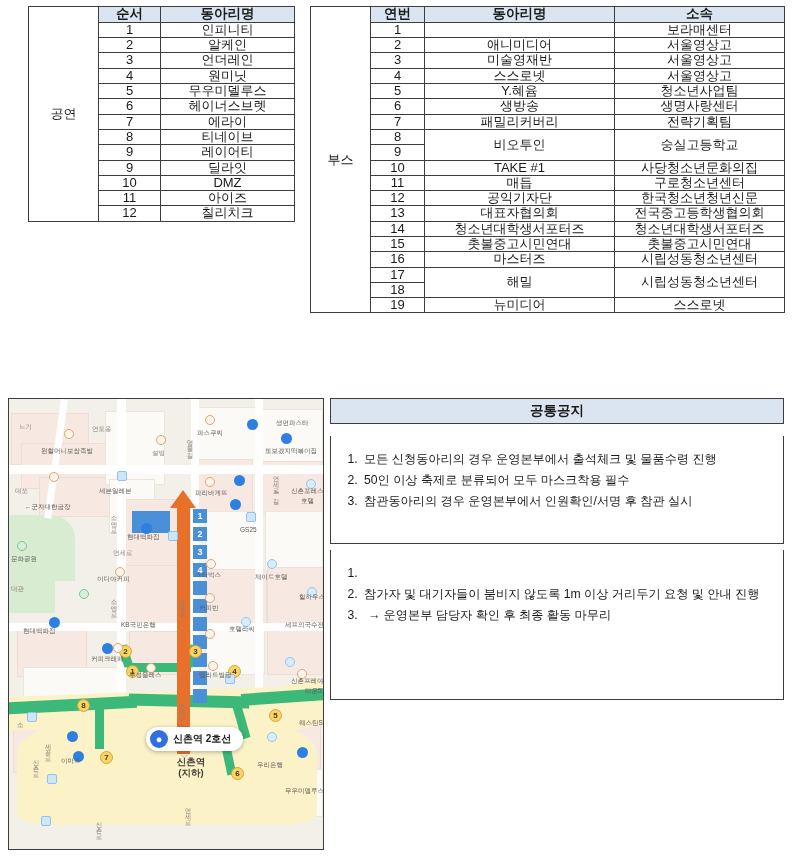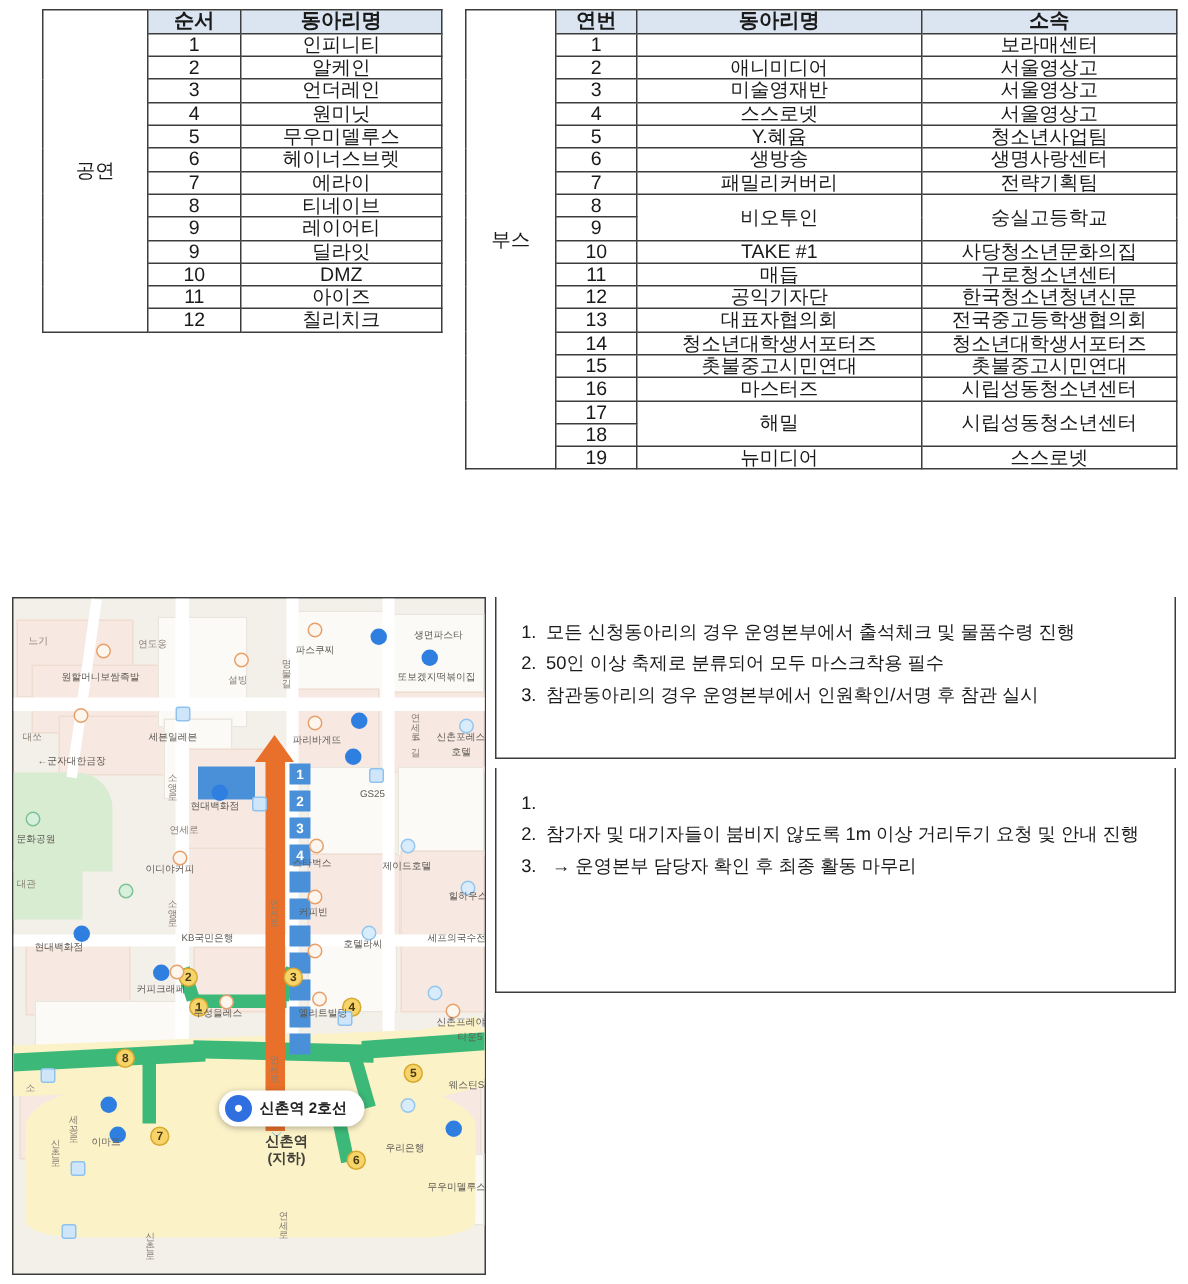--- a/index.html
+++ b/index.html
@@ -268,21 +268,21 @@
     font-size: 13.5px;
     padding: 3px 0;
   }
   .notice-body {
     border: 1px solid #3d3d3d;
     border-top: none;
     padding: 14px 10px 14px 10px;
     font-size: 12.2px;
     line-height: 1.62;
   }
-  .nb-1 { height: 108px; }
+  .nb-1 { height: 108px; margin-top: 12px; }
   .nb-2 { height: 124px; }
   .nb-3 { height: 150px; }
   .notice-body ol {
     margin: 0; padding: 0 0 0 20px;
     list-style: decimal;
   }
   .notice-body ol li { margin: 0 0 1px 0; padding-left: 3px; }
   .notice-body .sub {
     display: block;
     padding-left: 4px;
@@ -656,20 +656,21 @@
           <div>신촌역</div>
           <div>(지하)</div>
         </div>
 
       </div>
     </div>
 
     <div class="notices">
 
       <div class="notice-block">
+        <div class="notice-title">공통공지</div>
         <div class="notice-body nb-1">
           <ol>
             <li><span>모든 신청동아리의 경우 운영본부에서 출석체크 및 물품수령 진행</span></li>
             <li><span>50인 이상 축제로 분류되어 모두 마스크착용 필수</span></li>
             <li><span>참관동아리의 경우 운영본부에서 인원확인/서명 후 참관 실시</span></li>
           </ol>
         </div>
       </div>
 
       <div class="notice-block">

